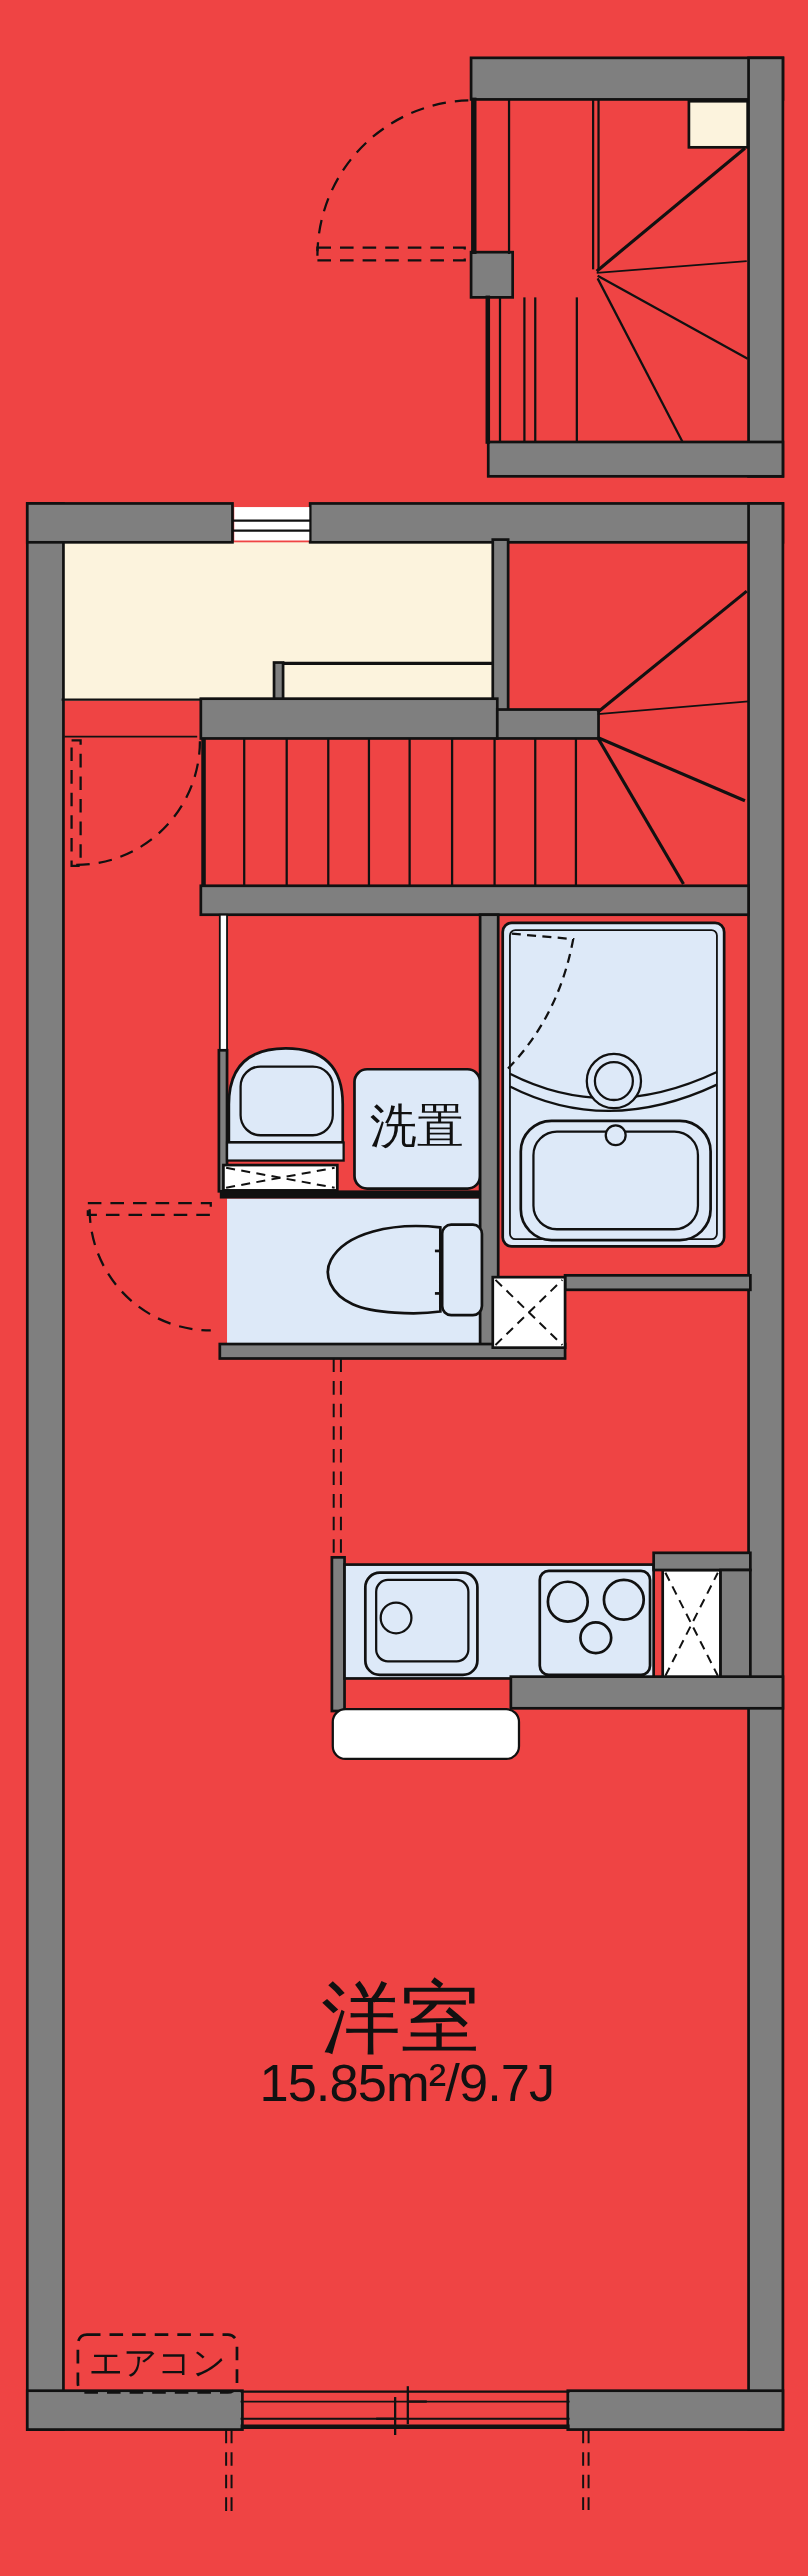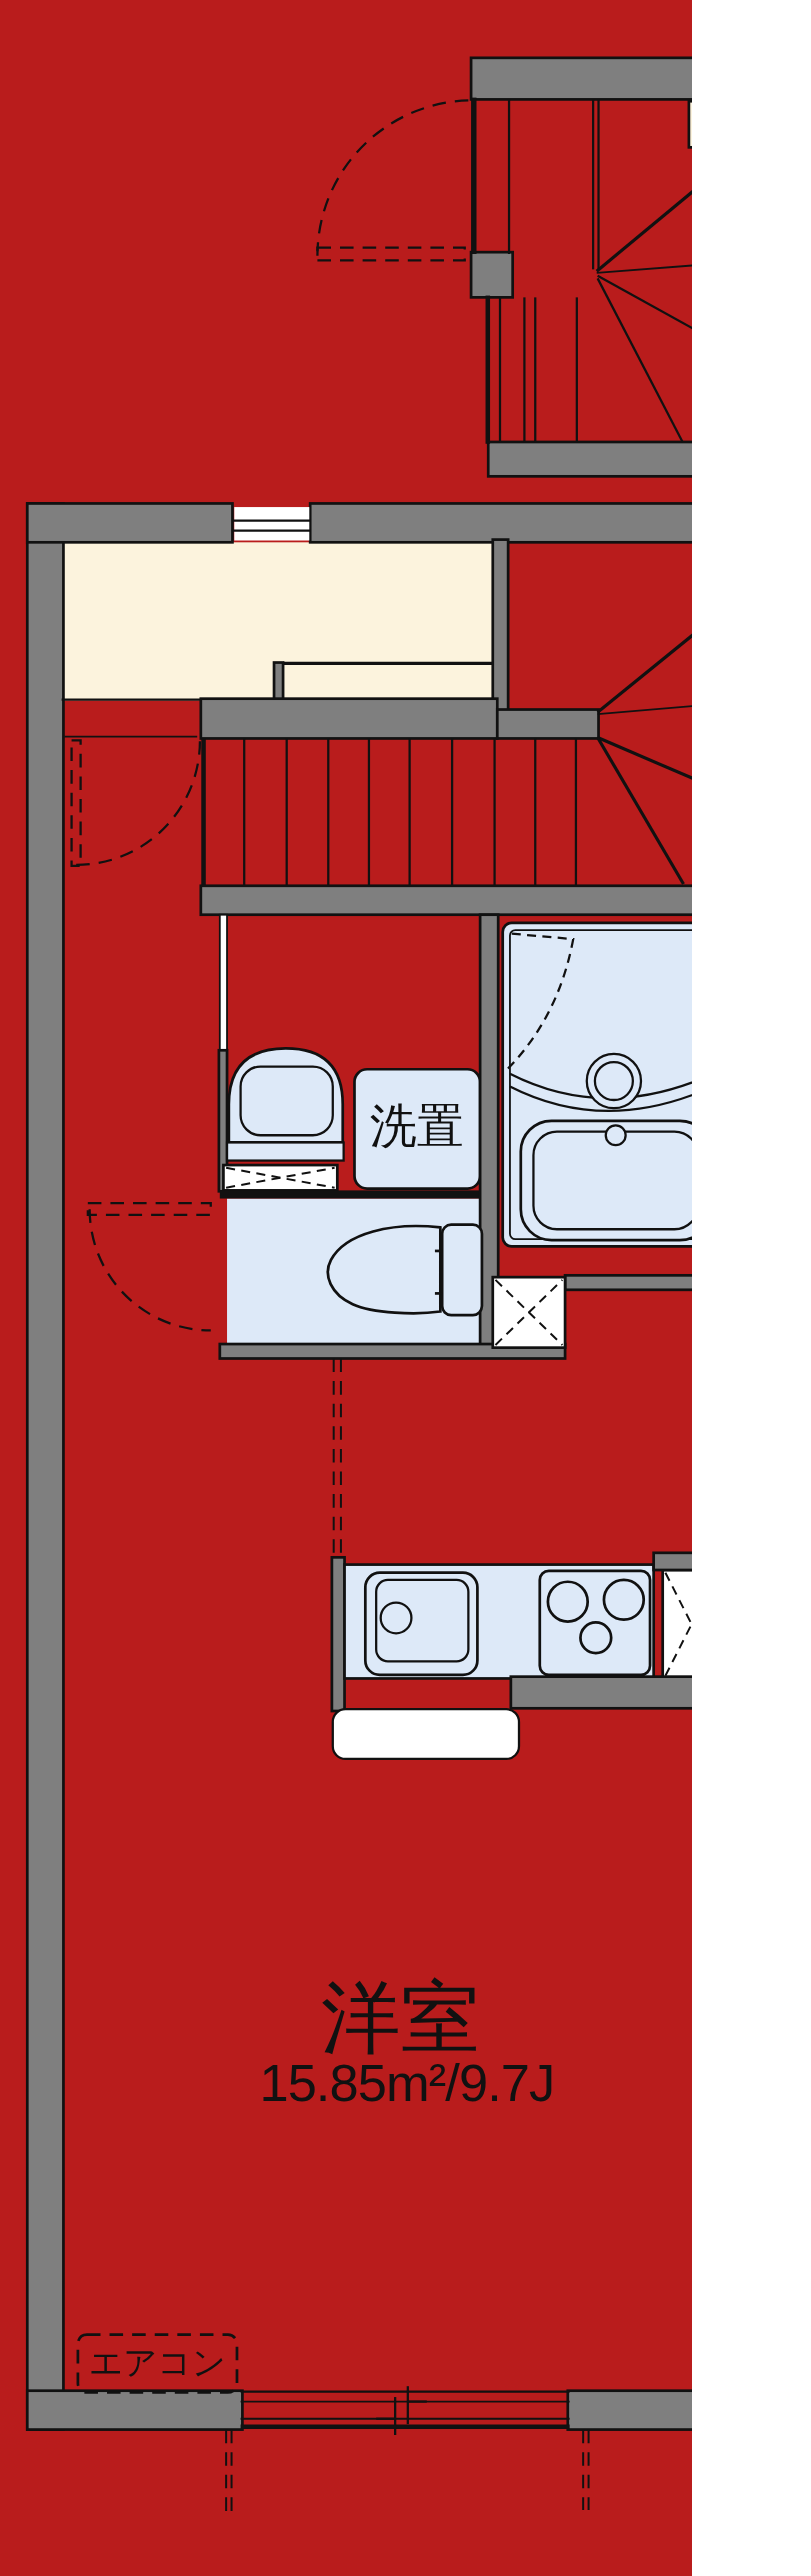--- a/index.html
+++ b/index.html
@@ -1,16 +1,16 @@
 <!DOCTYPE html>
 <html style="--wall: #7f7f7f; --cream: #fcf3dd; --blue: #dde9f8; --line: #111111;font-size:14.5px"><head>
 <meta charset="utf-8">
 <style>
   html,body{margin:0;padding:0;background:#fff;}
-  .plan{position:relative;width:692px;height:2576px;background:#b91c1c;overflow:hidden;
+  .plan{position:relative;width:808px;height:2576px;background:#ef4444;overflow:hidden;
         font-family:"Liberation Sans","DejaVu Sans",sans-serif;}
   svg{position:absolute;left:0;top:0;}
   .wall{fill:var(--wall,#7f7f7f);stroke:var(--line,#111);stroke-width:3;}
   .blk{fill:var(--line,#111);}
   .cream{fill:var(--cream,#fcf3dd);}
   .cream-s{fill:var(--cream,#fcf3dd);stroke:var(--line,#111);stroke-width:3;}
   .blue{fill:var(--blue,#dde9f8);}
   .blue-s{fill:var(--blue,#dde9f8);stroke:var(--line,#111);}
   .white-s{fill:#fff;stroke:var(--line,#111);}
   .ln{stroke:var(--line,#111);fill:none;}

